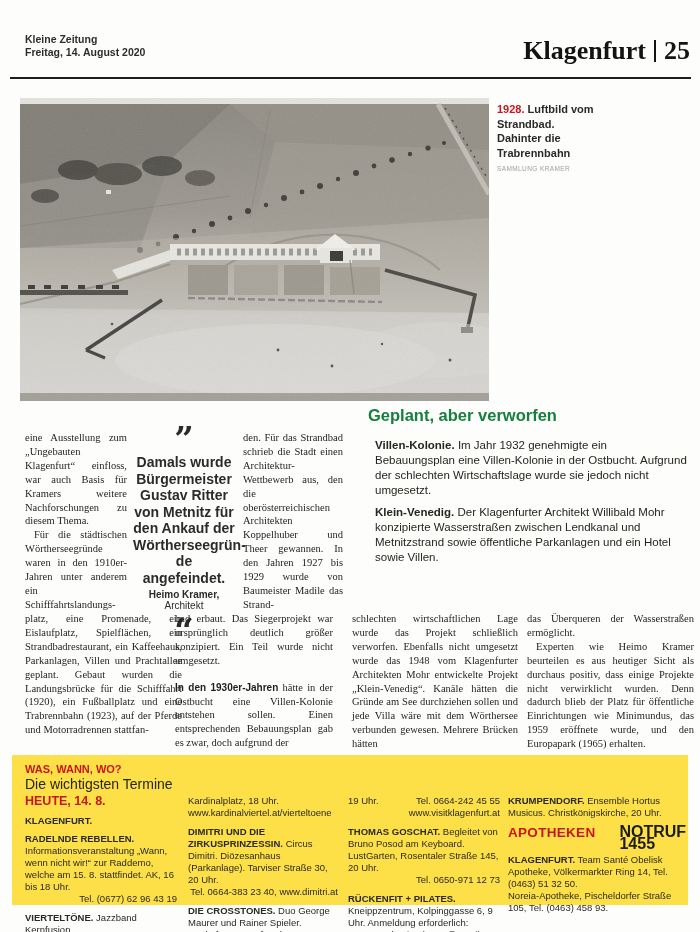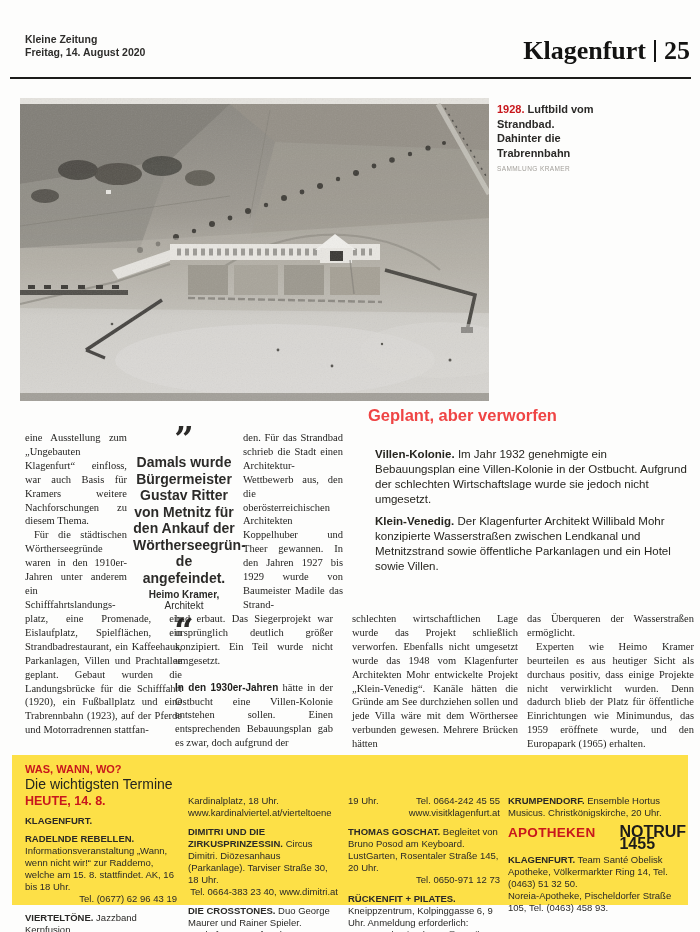--- a/index.html
+++ b/index.html
@@ -26,21 +26,21 @@
   .serif-col p{margin:0;}
   .serif-col p.ind{text-indent:9px;}
   .boldlead{font-family:"Liberation Sans",sans-serif;font-weight:700;font-size:10px;}
   .quote-col{position:absolute;left:133px;top:428px;width:102px;text-align:center;color:#2c2b29;}
   .qmark{font-family:"DejaVu Serif",serif;font-weight:700;font-size:34px;line-height:22px;color:#2c2b29;}
   .quote-text{font-weight:700;font-size:14px;line-height:16.5px;margin-top:4px;}
   .quote-author{font-weight:700;font-size:10px;margin-top:3px;}
   .quote-role{font-size:10px;}
   .qmark.bottom{margin-top:8px;}
   .infobox{position:absolute;left:368px;top:406px;width:327px;}
-  .infobox-title{color:#ef4444;font-weight:700;font-size:16.5px;line-height:18px;margin:0 0 23px;}
+  .infobox-title{color:#15803d;font-weight:700;font-size:16.5px;line-height:18px;margin:0 0 14px;}
   .infobox p{margin:7px;font-size:11.5px;line-height:15px;color:#26251f;}
   .infobox .lead{font-weight:700;}
   
   .events{position:absolute;left:12px;top:755px;width:676px;height:150px;background:#fde047;}
   .ev-title{position:absolute;left:13px;top:8px;color:#c8171c;font-weight:700;font-size:11px;}
   .ev-sub{position:absolute;left:13px;top:21px;font-size:14px;color:#26251f;}
   .ev-col{position:absolute;top:40px;font-size:9.5px;line-height:12px;color:#2a2927;}
   .ev-col .entry{margin-bottom:7px;}
   .ev-date{color:#c8171c;font-weight:700;font-size:12.5px;margin-bottom:8px;}
   .ev-city{font-weight:700;margin-bottom:6px;}
@@ -230,21 +230,21 @@
         <span class="ev-lead">VIERTELTÖNE.</span>
         <span>Jazzband Kernfusion.</span>
       </div>
     </div>
 
     <div class="ev-col" style="left:176px;width:150px;">
       <div>Kardinalplatz, 18 Uhr.</div>
       <div style="margin-bottom:7px;">www.kardinalviertel.at/vierteltoene</div>
       <div class="entry">
         <span class="ev-lead">DIMITRI UND DIE ZIRKUSPRINZESSIN.</span>
-        <span>Circus Dimitri. Diözesanhaus (Parkanlage). Tarviser Straße 30, 18 Uhr.</span>
+        <span>Circus Dimitri. Diözesanhaus (Parkanlage). Tarviser Straße 30, 20 Uhr.</span>
         <span class="tel-r">Tel. 0664-383 23 40, www.dimitri.at</span>
       </div>
       <div class="entry">
         <span class="ev-lead">DIE CROSSTONES.</span>
         <span>Duo George Maurer und Rainer Spieler. Stadtpfarrturm, Pfarrplatz,</span>
       </div>
     </div>
 
     <div class="ev-col" style="left:336px;width:152px;">
       <div class="flexline">

